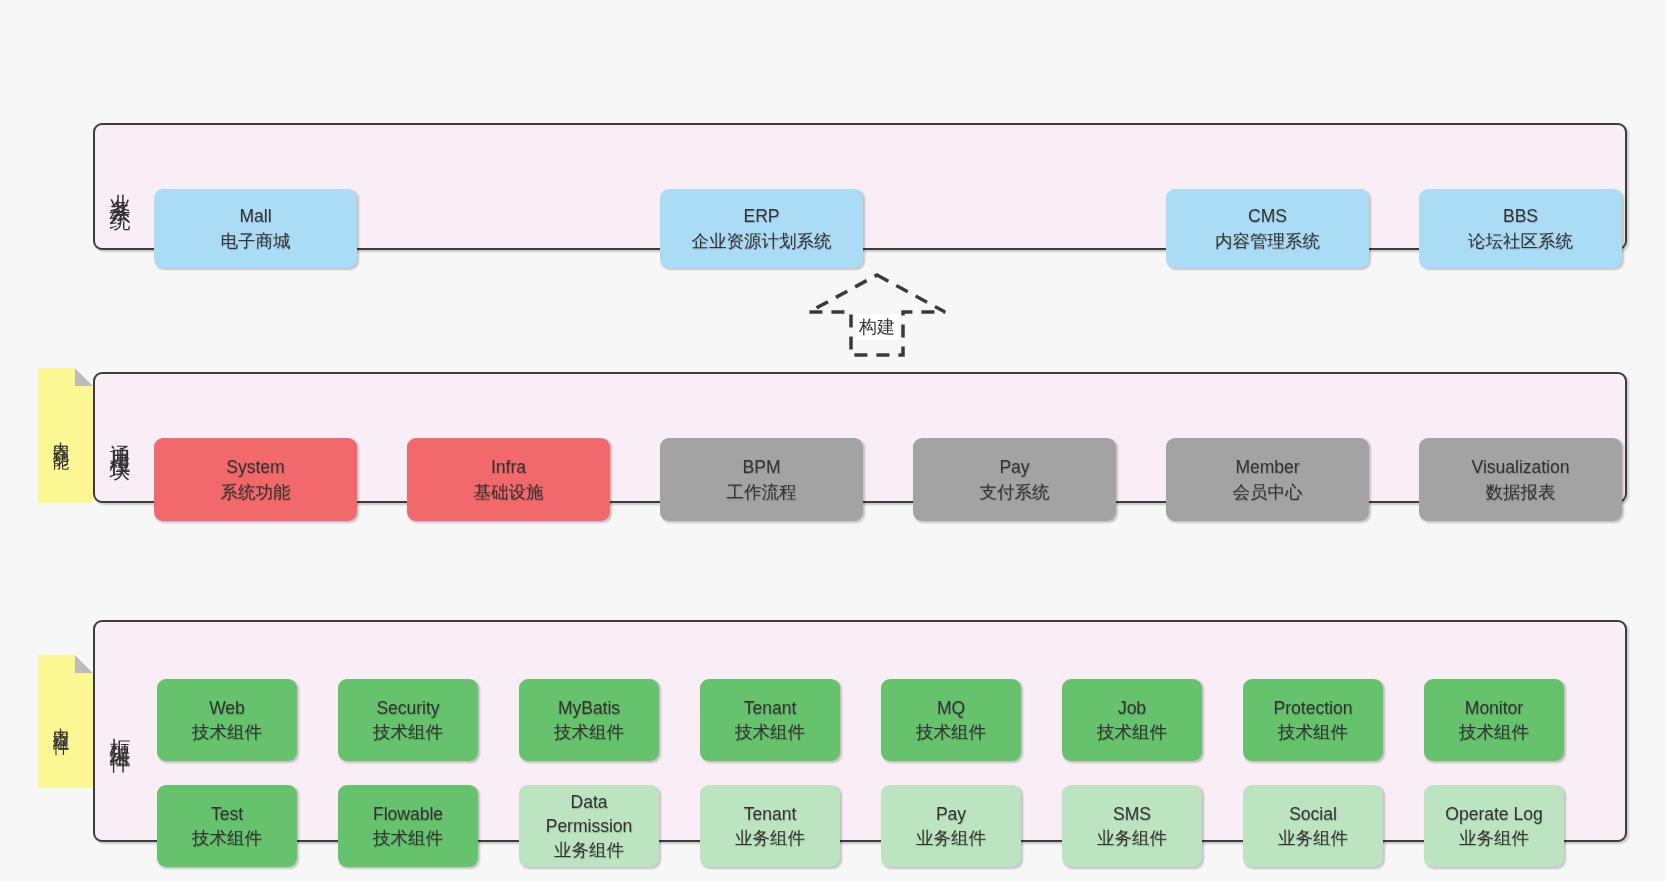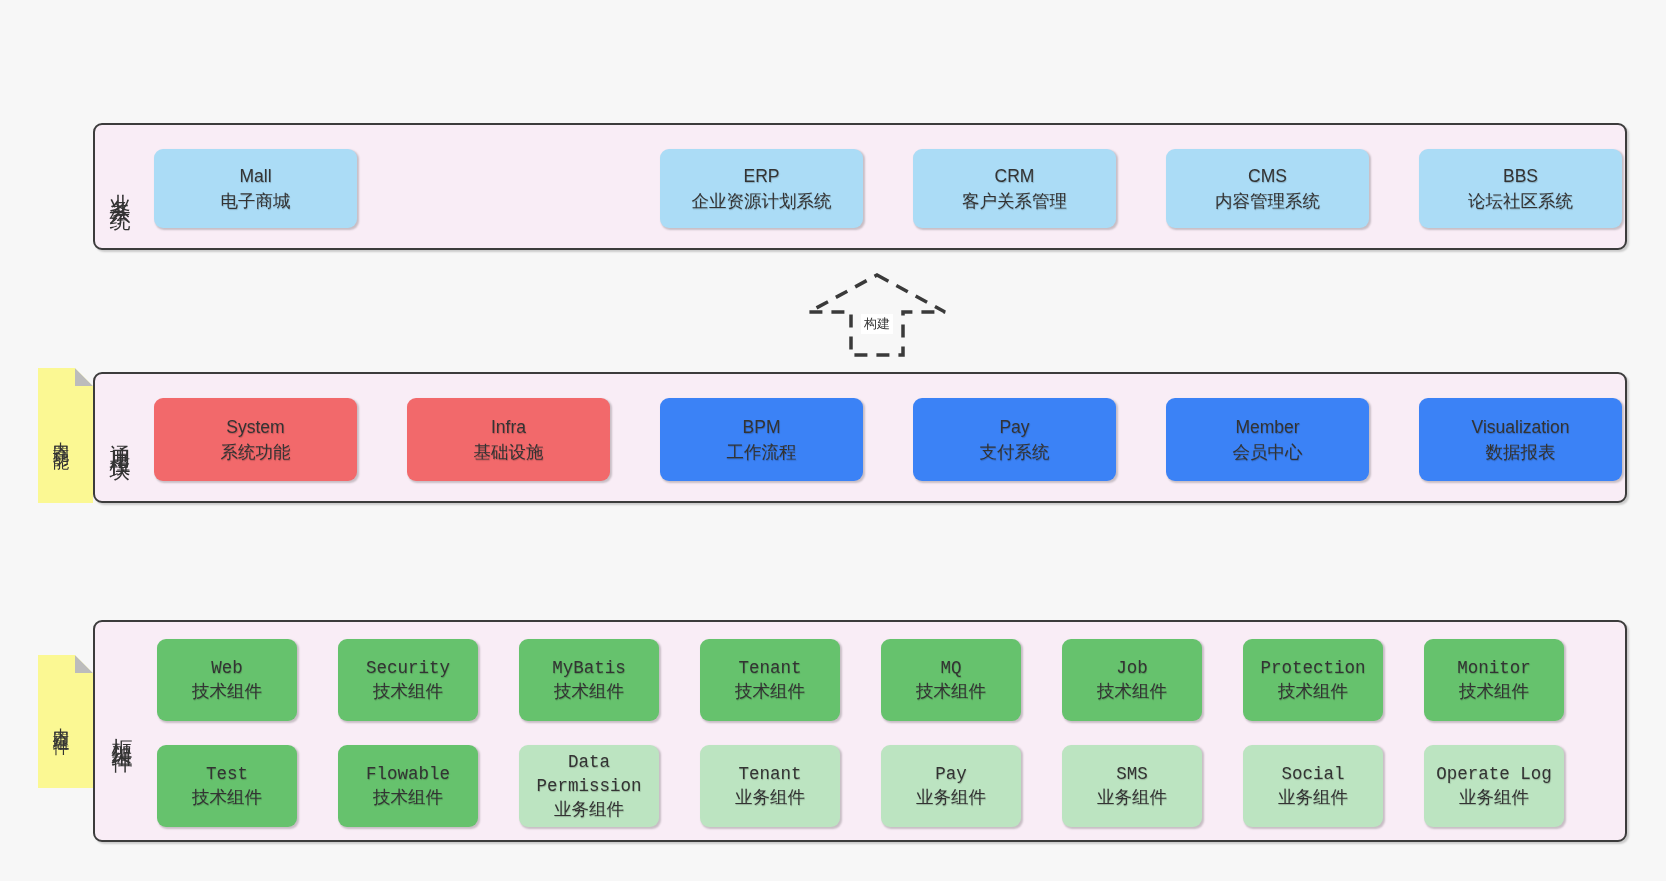--- a/index.html
+++ b/index.html
@@ -9,48 +9,49 @@
     font-family:"Liberation Sans","DejaVu Sans",sans-serif; color:#333;
   }
   
   .layer {
     position:absolute; left:93px; width:1534px; box-sizing:border-box;
     background:#f9edf6; border:2px solid #3c3c3c; border-radius:9px;
     box-shadow:2px 2px 2px rgba(0,0,0,0.18); z-index:2;
   }
   #layer-business   { top:123px; height:127px; }
   #layer-modules    { top:372px; height:131px; }
-  #layer-components { top:620px; height:222px;font-family:Liberation Mono, monospace; }
+  #layer-components { top:620px; height:222px; }
   
   .vlabel {
     position:absolute; left:8px; top:0; bottom:0; width:34px;
     display:flex; align-items:center; justify-content:center;
   }
   .vlabel span {
     writing-mode:vertical-rl; text-orientation:upright;
     font-size:21px; letter-spacing:5px; color:#333;
   }
   
   .box {
     position:absolute; border-radius:9px; box-sizing:border-box;
     display:flex; flex-direction:column; align-items:center; justify-content:center;
     text-align:center; font-size:17.5px; line-height:1.38; color:#333;
     box-shadow:1.5px 1.5px 2px rgba(0,0,0,0.2);
     text-shadow:0.6px 0.6px 1px rgba(0,0,0,0.22);
     padding:2px 6px;
+    margin-top:40px;
   }
   .row6 .box { width:203px; height:79px; top:24px; }
   #layer-modules .box { height:83px; }
   .p0{left:59px}.p1{left:312px}.p2{left:565px}.p3{left:818px}.p4{left:1071px}.p5{left:1324px}
   .row8 .box { width:140px; height:82px; }
   .r1 { top:17px; } .r2 { top:123px; }
   .q0{left:62px}.q1{left:243px}.q2{left:424px}.q3{left:605px}.q4{left:786px}.q5{left:967px}.q6{left:1148px}.q7{left:1329px}
   .c-blue   { background:#abdcf6; }
   .c-red    { background:#f2696b; }
-  .c-pink   { background:#3b82f6; }
+  .c-pink   { background:#a3a3a3; }
   .c-green  { background:#66c26d; }
   .c-lgreen { background:#bce4c1; }
   
   .sticky {
     position:absolute; width:55px; background:#fbf893; z-index:1;
     clip-path:polygon(0 0, calc(100% - 18px) 0, 100% 18px, 100% 100%, 0 100%);
     filter:drop-shadow(2px 2px 1.5px rgba(0,0,0,0.25));
   }
   #sticky-features   { left:38px; top:368px; height:135px; }
   #sticky-components { left:38px; top:655px; height:133px; }
@@ -66,21 +67,21 @@
     writing-mode:vertical-rl; text-orientation:upright;
     font-size:16.5px; letter-spacing:4px; color:#333;
   }
   
   .arrow { position:absolute; width:142px; height:86px; z-index:1; }
   #arrow-build     { left:806px; top:272px; }
   #arrow-implement { left:820px; top:517px; }
   .arrow svg { display:block; }
   .arrow-label {
     position:absolute; left:50%; top:42px; transform:translateX(-50%);
-    background:#ffffff; padding:1px 3px; font-size:13px; color:#333; white-space:nowrap;
+    background:#ffffff; padding:1px 3px; font-size:18px; color:#333; white-space:nowrap;
   }
 </style>
 </head>
 <body>
 
 <div class="canvas">
 
   <div class="sticky" id="sticky-features">
     <div class="fold"></div>
     <div class="sticky-label">
@@ -98,24 +99,20 @@
     <div class="vlabel">
         <span>业务系统</span>
       </div>
     <div class="box c-blue p0">
       <span>Mall</span>
       <span>电子商城</span>
     </div>
     <div class="box c-blue p2">
       <span>ERP</span>
       <span>企业资源计划系统</span>
-    </div>
-    <div class="box c-blue p3">
-      <span>CRM</span>
-      <span>客户关系管理</span>
     </div>
     <div class="box c-blue p4">
       <span>CMS</span>
       <span>内容管理系统</span>
     </div>
     <div class="box c-blue p5">
       <span>BBS</span>
       <span>论坛社区系统</span>
     </div>
   </div>

